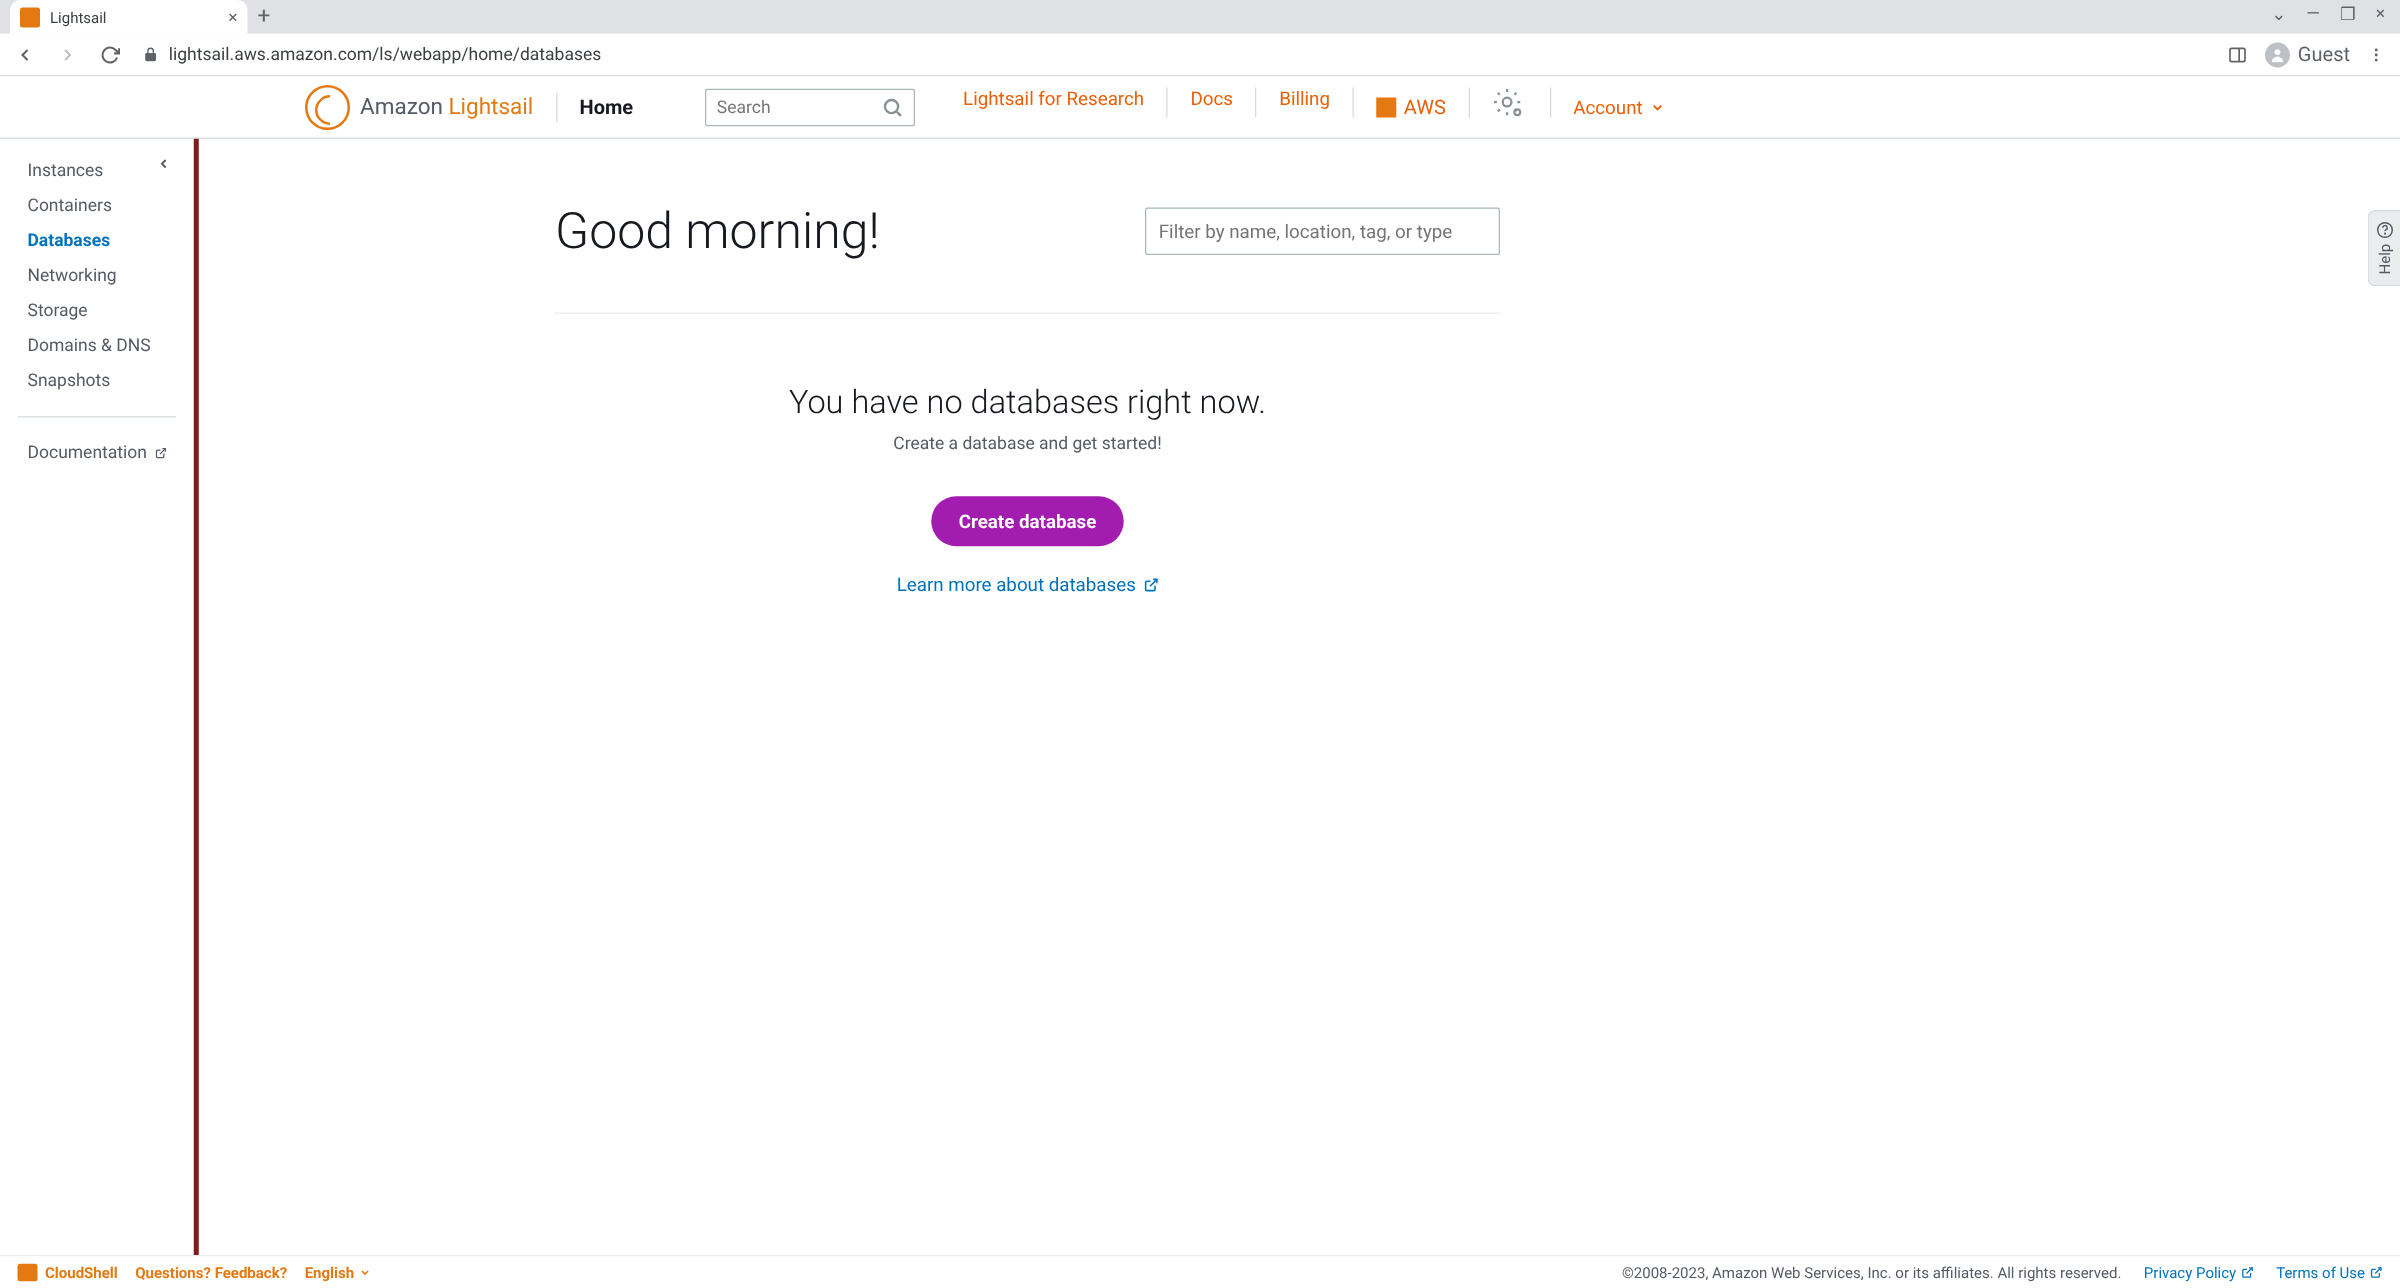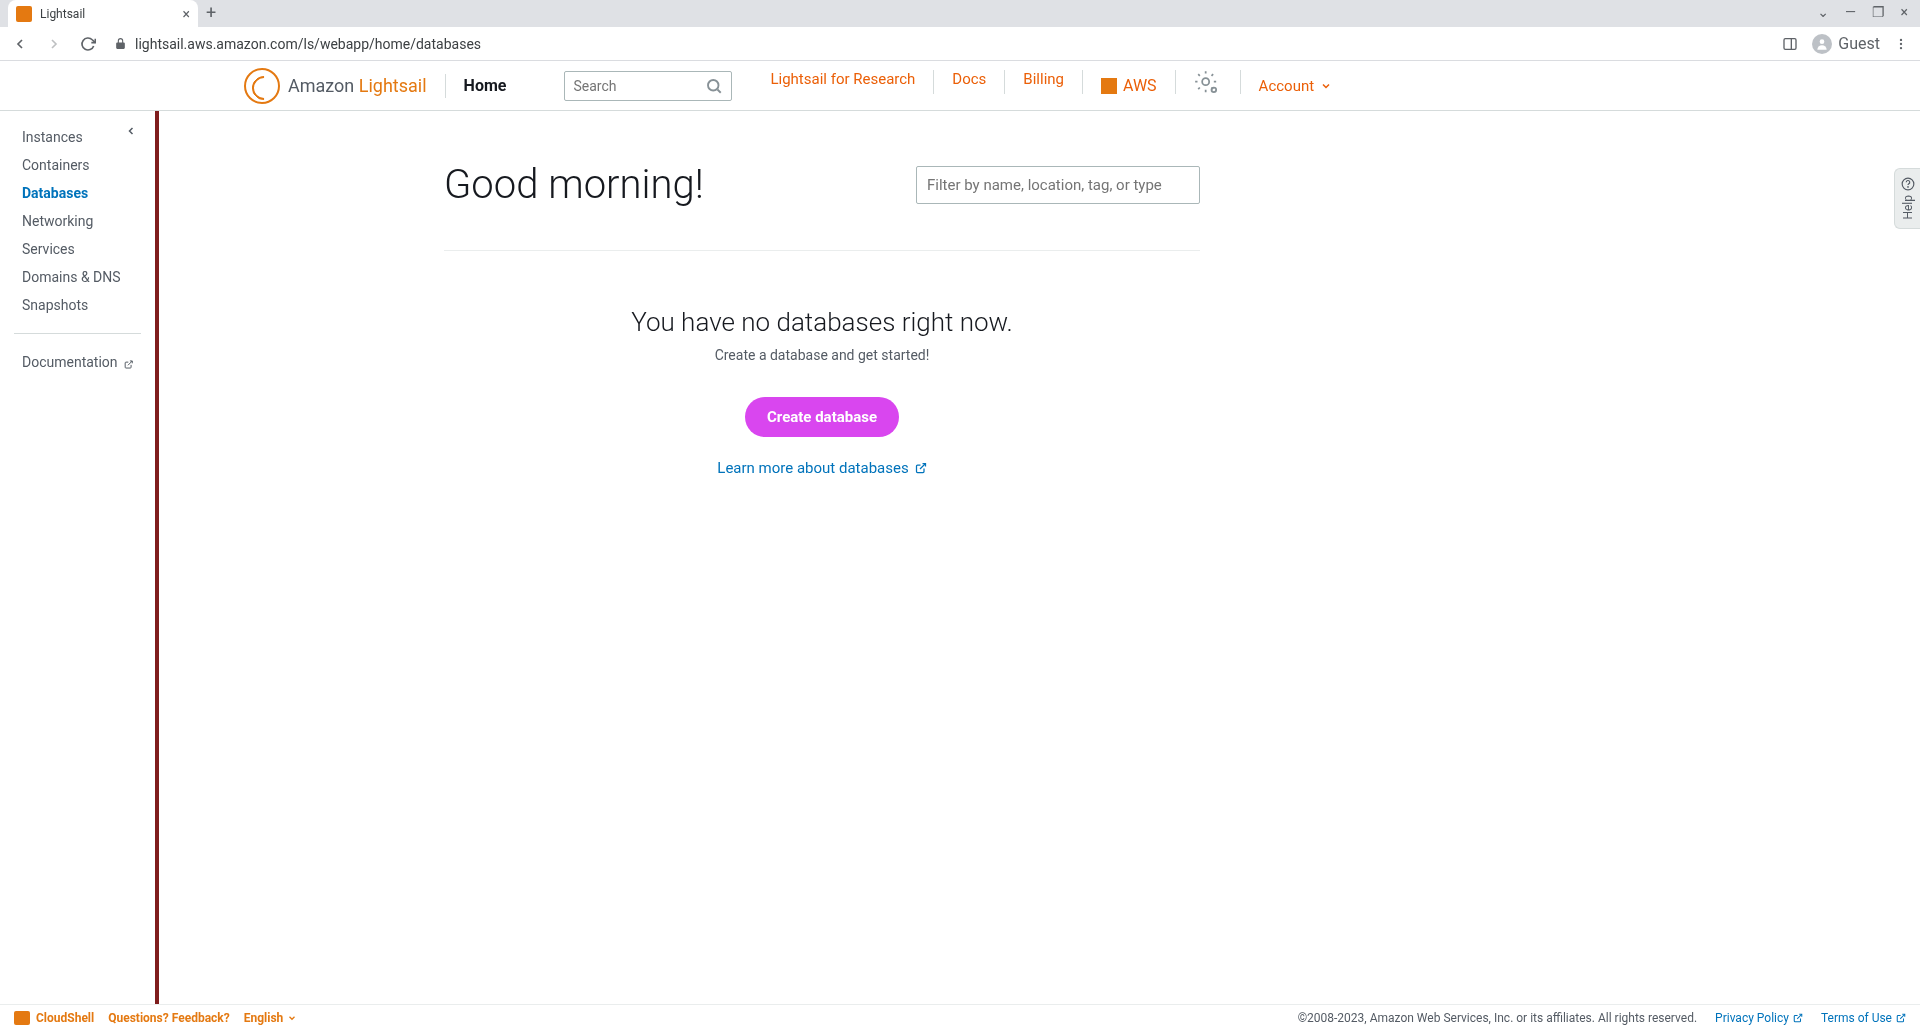--- a/index.html
+++ b/index.html
@@ -44,32 +44,32 @@
     .ls-aws-icon { width: 16px; height: 16px; background: #e47911; }
     .ls-gears { padding: 0 18px; cursor: pointer; }
     .ls-account { color: #eb5f07; font-size: 15px; cursor: pointer; display: flex; align-items: center; gap: 6px; padding: 0 0 0 18px; }
 
     
     .sidebar { position: absolute; left: 0; top: 111px; width: 159px; border-right: 4px solid #7f1d1d; height: calc(100% - 111px - 26px); padding: 12px 0; }
     .sidebar-collapse { position: absolute; right: 18px; top: 14px; cursor: pointer; color: #545b64; }
     .sidebar-item { padding: 6px 22px; font-size: 14px; color: #545b64; cursor: pointer; }
     .sidebar-item.active { color: #0073bb; font-weight: 700; }
     .sidebar-hr { border: none; border-top: 1px solid #d5dbdb; margin: 14px 14px; }
-    .sidebar-doc { padding: 6px 22px; font-size: 14px; color: #545b64; cursor: pointer; display: flex; align-items: flex-end; gap: 6px; }
+    .sidebar-doc { padding: 6px 22px; font-size: 14px; color: #545b64; cursor: pointer; display: flex; align-items: center; gap: 6px; }
 
     
     .main { position: absolute; left: 181px; top: 111px; right: 0; bottom: 26px; padding: 50px 0 0 0; }
     .main-inner { max-width: 756px; margin: 0 0 0 263px; }
     .main-top { display: flex; justify-content: space-between; align-items: center; padding-bottom: 42px; border-bottom: 1px solid #eaeded; }
     .greeting { font-size: 40px; font-weight: 300; color: #16191f; }
     .filter-input { width: 284px; height: 38px; border: 1px solid #aab7b8; border-radius: 2px; padding: 0 10px; font-size: 15px; color: #879196; outline: none; }
     .empty-state { text-align: center; margin-top: 56px; }
     .empty-title { font-size: 26px; font-weight: 300; color: #16191f; margin-bottom: 10px; }
     .empty-sub { font-size: 14px; color: #545b64; margin-bottom: 34px; }
-    .create-btn { background: #d946ef; color: #fff; border: none; padding: 11px 22px; border-radius: 20px; font-size: 15px; font-weight: 700; cursor: pointer; }
+    .create-btn { background: #a21caf; color: #fff; border: none; padding: 11px 22px; border-radius: 20px; font-size: 15px; font-weight: 700; cursor: pointer; }
     .learn-link { display: inline-flex; align-items: center; gap: 6px; color: #0073bb; font-size: 15px; margin-top: 22px; cursor: pointer; }
 
     
     .help-tab { position: absolute; right: 0; top: 168px; width: 26px; background: #eaeded; border: 1px solid #d5dbdb; border-right: none; border-radius: 6px 0 0 6px; padding: 8px 4px; display: flex; flex-direction: column; align-items: center; gap: 4px; cursor: pointer; }
     .help-tab-text { writing-mode: vertical-rl; transform: rotate(180deg); font-size: 12px; color: #545b64; }
 
     
     .footer { position: absolute; bottom: 0; left: 0; right: 0; height: 26px; background: #fff; border-top: 1px solid #eaeded; display: flex; align-items: center; padding: 0 14px; font-size: 12px; }
     .footer-left { display: flex; align-items: center; gap: 14px; }
     .cloudshell { display: flex; align-items: center; gap: 6px; color: #e47911; font-weight: 700; cursor: pointer; }
@@ -183,21 +183,21 @@
 </div>
 
 <div class="sidebar">
   <svg class="sidebar-collapse" width="12" height="12" viewBox="0 0 24 24" fill="none" stroke="currentColor" stroke-width="3">
       <polyline points="15 18 9 12 15 6"></polyline>
     </svg>
   <div class="sidebar-item">Instances</div>
   <div class="sidebar-item">Containers</div>
   <div class="sidebar-item active">Databases</div>
   <div class="sidebar-item">Networking</div>
-  <div class="sidebar-item">Services</div>
+  <div class="sidebar-item">Storage</div>
   <div class="sidebar-item">Domains &amp; DNS</div>
   <div class="sidebar-item">Snapshots</div>
   <hr class="sidebar-hr">
   <div class="sidebar-doc">
     <span>Documentation</span>
     <svg class="ext-icon" width="11" height="11" viewBox="0 0 24 24" fill="none" stroke="currentColor" stroke-width="2.5">
         <path d="M18 13v6a2 2 0 0 1-2 2H5a2 2 0 0 1-2-2V8a2 2 0 0 1 2-2h6"></path>
         <polyline points="15 3 21 3 21 9"></polyline>
         <line x1="10" y1="14" x2="21" y2="3"></line>
       </svg>

